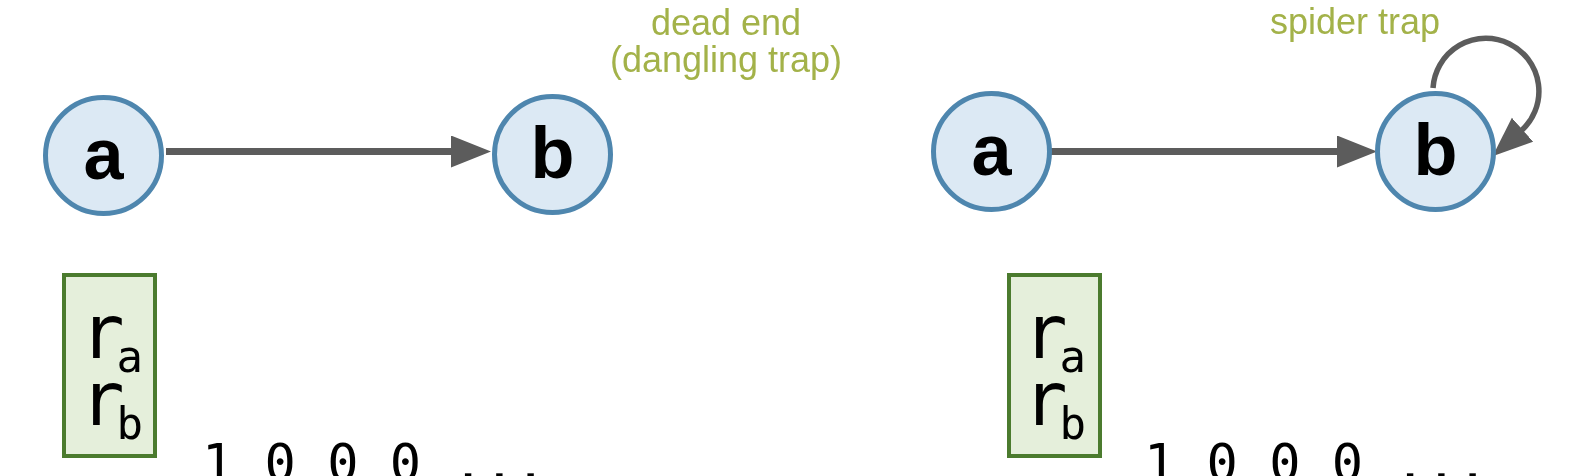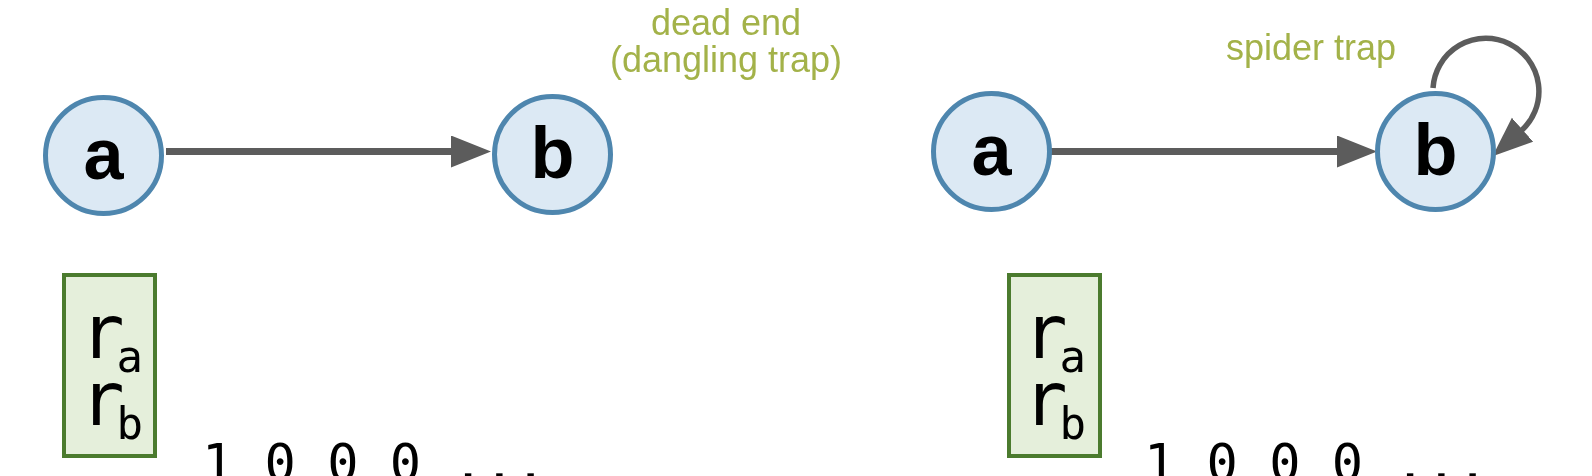--- a/index.html
+++ b/index.html
@@ -104,21 +104,21 @@
     <span>r</span><span class="sub">a</span>
   </div>
   <div class="vlabel" style="left:80px;top:362px;">
     <span>r</span><span class="sub">b</span>
   </div>
   <div class="vrows" style="left:202px;top:296px;">
     <div>1 0 0 0 ...</div>
     
   </div>
 
-  <div class="caption" style="left:1141px;top:3px;margin-top:26px;">
+  <div class="caption" style="left:1185px;top:3px;">
     <div>spider trap</div>
   </div>
 
   <div class="node" style="left:931px;top:91px;">
     <span class="node-label">a</span>
   </div>
   <div class="node" style="left:1375px;top:91px;">
     <span class="node-label">b</span>
   </div>
 

